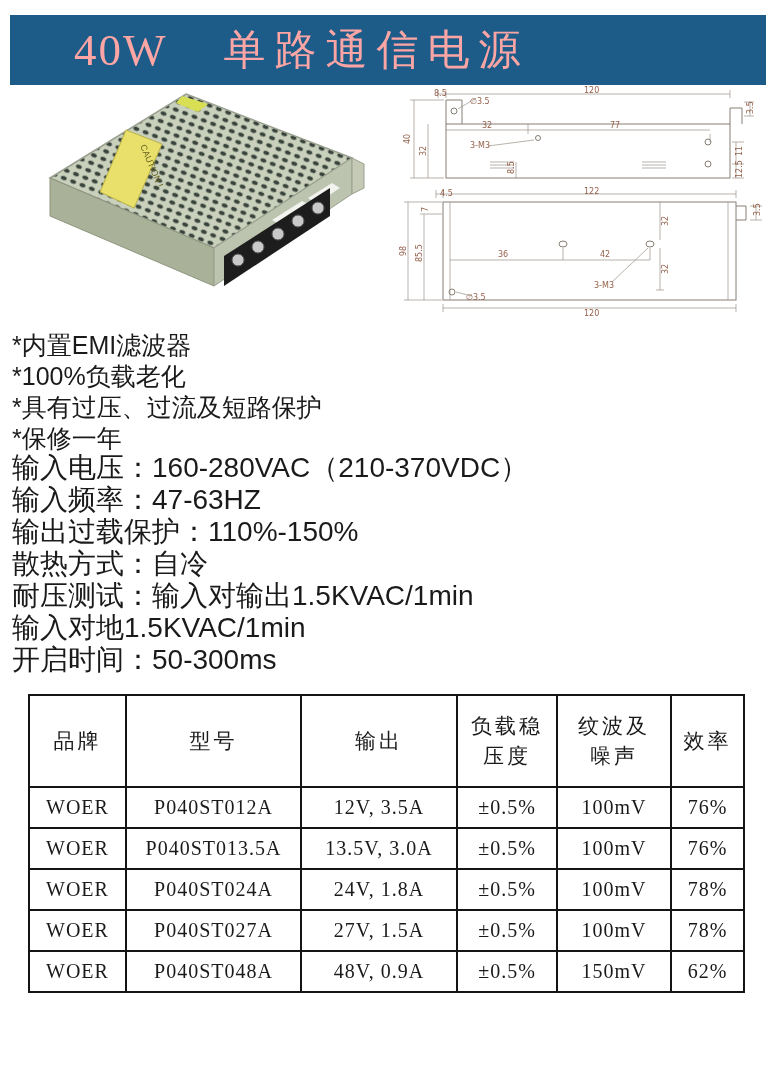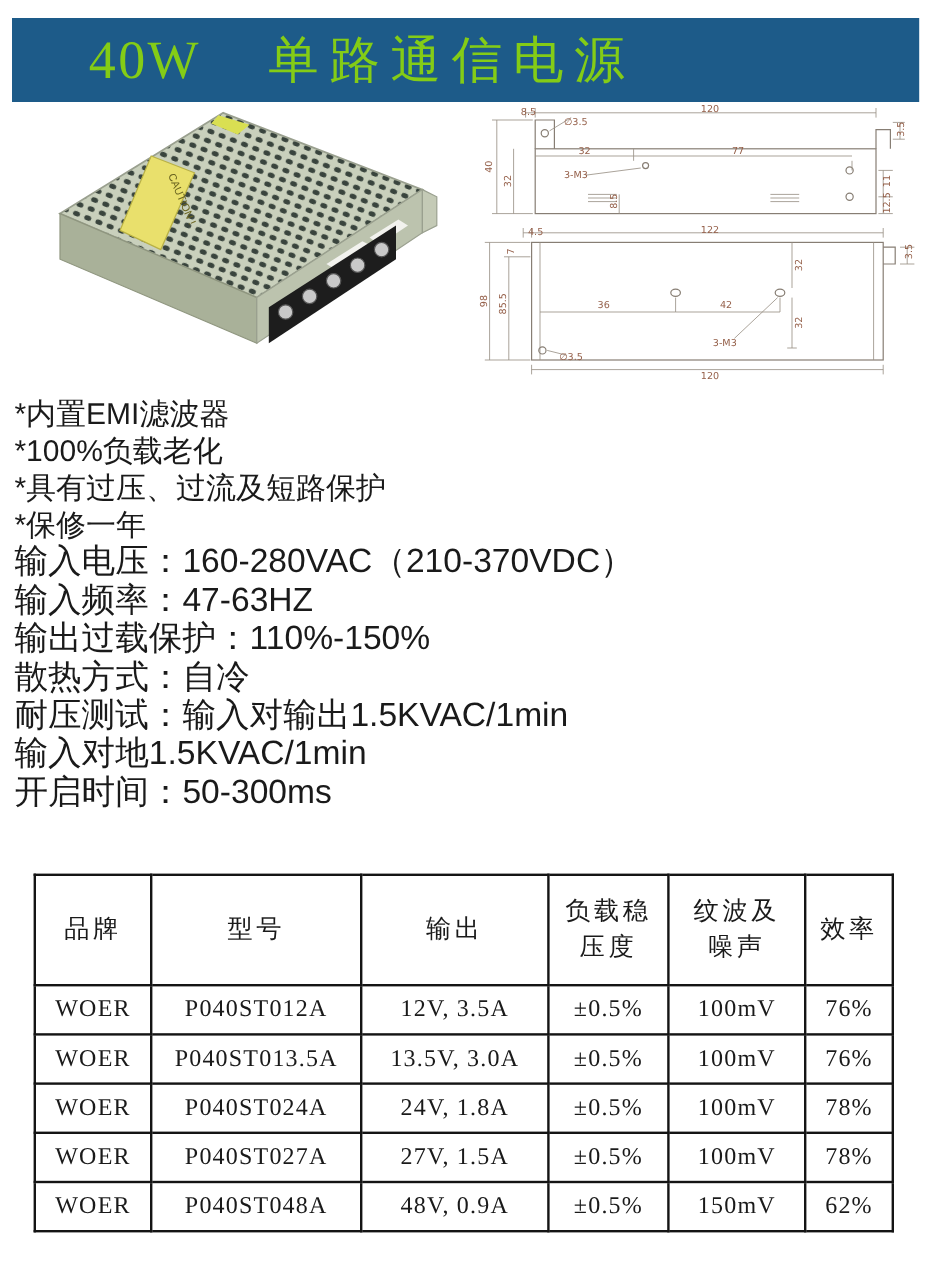--- a/index.html
+++ b/index.html
@@ -1,37 +1,37 @@
 <!DOCTYPE html>
 <html><head>
 <meta charset="utf-8">
 <style>
   html,body{margin:0;padding:0;background:#fff;}
   .page{position:relative;width:773px;height:1071px;background:#ffffff;overflow:hidden;
         font-family:"Liberation Sans",sans-serif;color:#1a1a1a;}
   
   .banner{position:absolute;left:10px;top:15px;width:756px;height:70px;background:#1d5b89;
-          display:flex;align-items:center;color:#84cc16;font-family:"Liberation Serif",serif;}
+          display:flex;align-items:center;color:#fca5a5;font-family:"Liberation Serif",serif;}
   .banner .w{font-size:45px;margin-left:64px;letter-spacing:2px;}
   .banner .t{font-size:42px;margin-left:56px;letter-spacing:9px;text-align:center;}
   
   .photo{position:absolute;left:40px;top:88px;width:330px;height:232px;}
   
   .drawing{position:absolute;left:398px;top:86px;width:372px;height:232px;}
   .drawing svg{display:block;}
   .ln{stroke:#877e74;stroke-width:1;fill:none;}
   .thin{stroke:#9a9187;stroke-width:.7;fill:none;}
   text.dim{font-size:8px;fill:#95604a;font-family:"DejaVu Sans",sans-serif;}
   
   .features{position:absolute;left:12px;top:330px;font-size:25px;line-height:31px;}
   .specs-l{position:absolute;left:12px;top:452px;font-size:28px;line-height:32px;width:462px;}
   .specs-r{position:absolute;left:477px;top:452px;font-size:23px;line-height:30px;width:296px;}
   .features p,.specs-l p,.specs-r p{margin:0;white-space:nowrap;}
   
-  table.models{position:absolute;left:28px;top:728px;width:715px;border-collapse:collapse;table-layout:fixed;}
+  table.models{position:absolute;left:28px;top:694px;width:715px;border-collapse:collapse;table-layout:fixed;}
   table.models th,table.models td{border:2px solid #141414;text-align:center;font-weight:normal;padding:0;}
   table.models th{height:90px;font-size:21px;letter-spacing:3px;white-space:pre-line;line-height:30px;}
   table.models td{height:39px;font-size:20px;font-family:"Liberation Serif",serif;letter-spacing:1px;}
 </style>
 </head>
 <body>
 
 <div class="page">
 
   <div class="banner">

